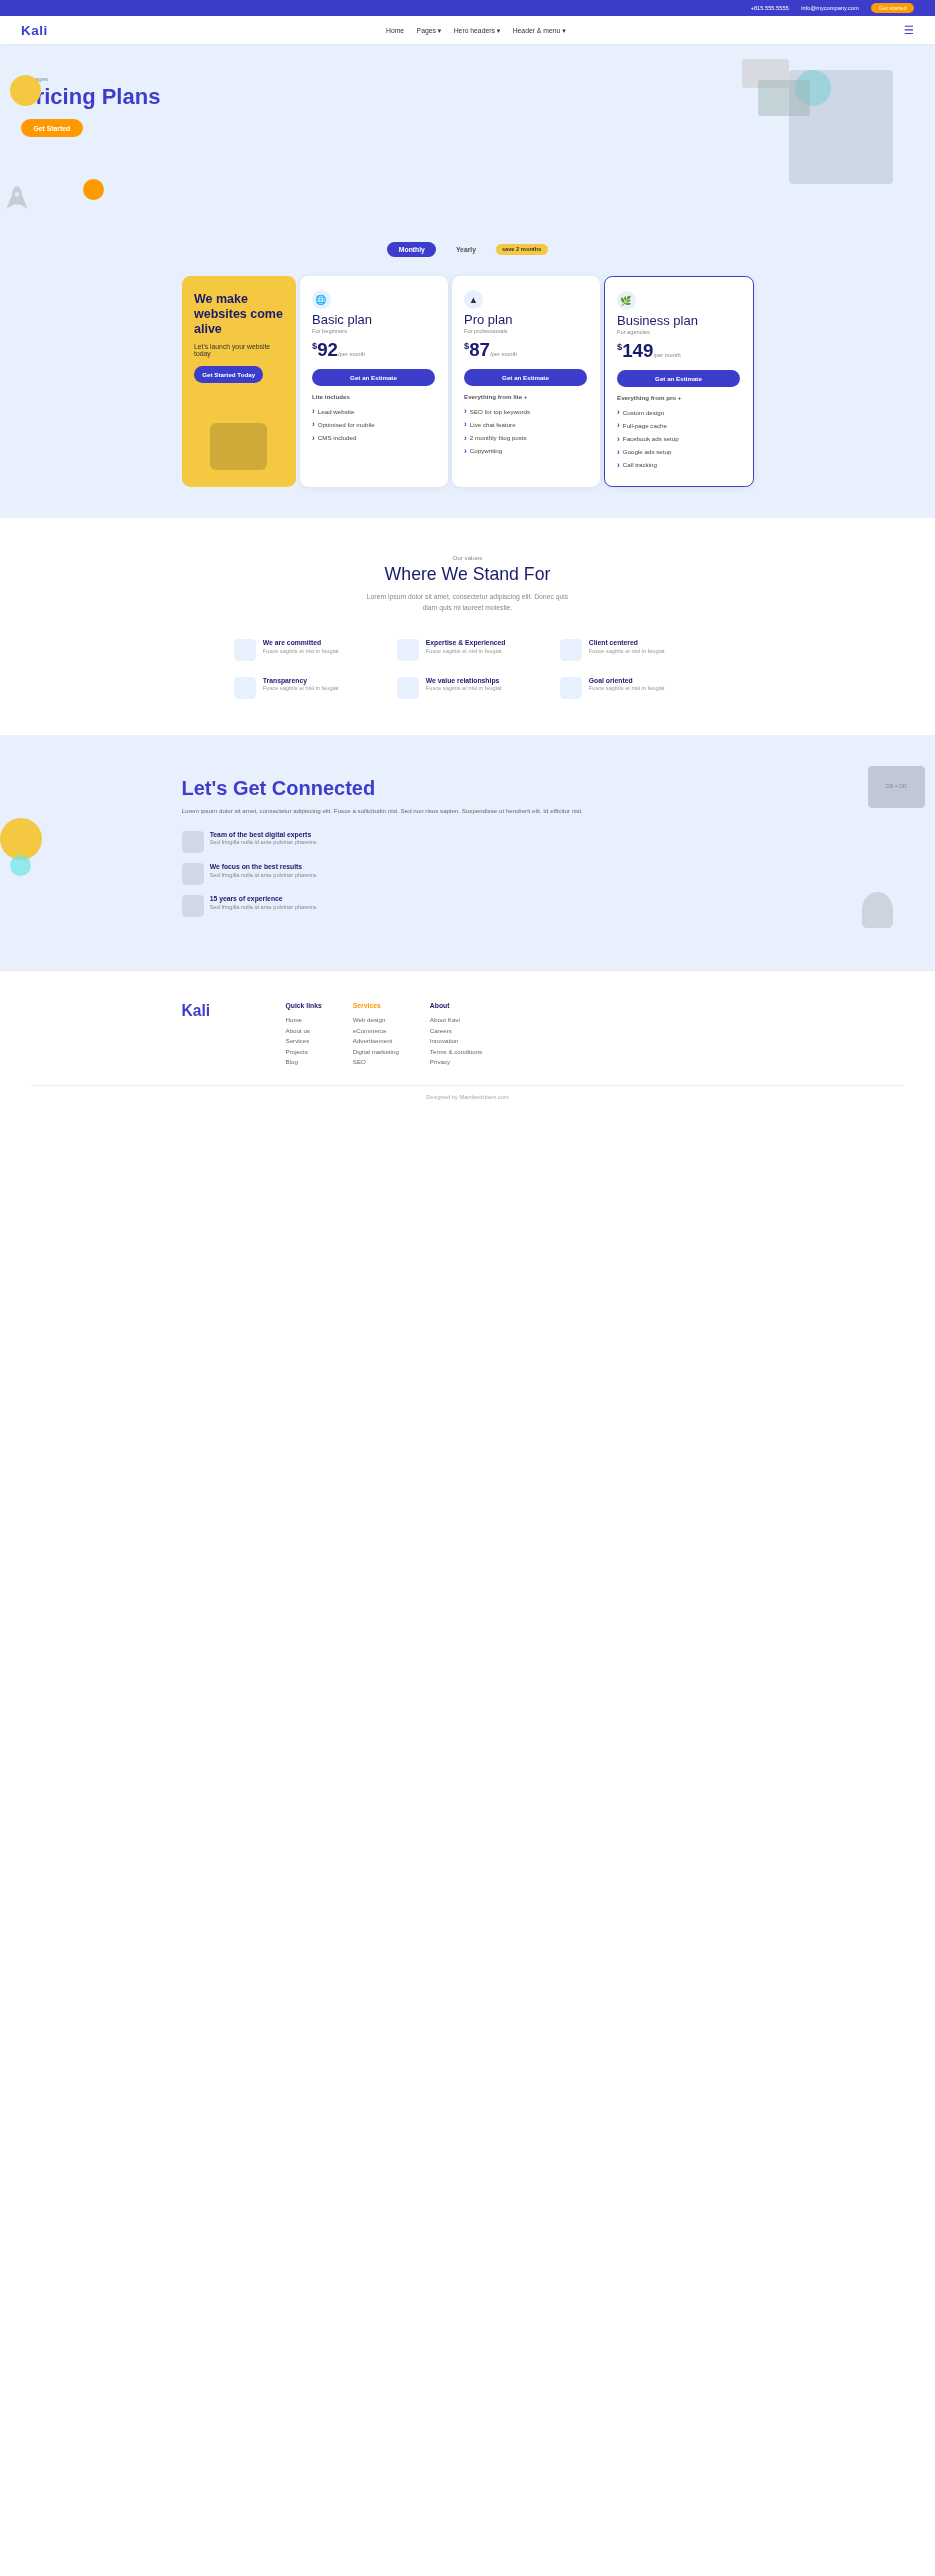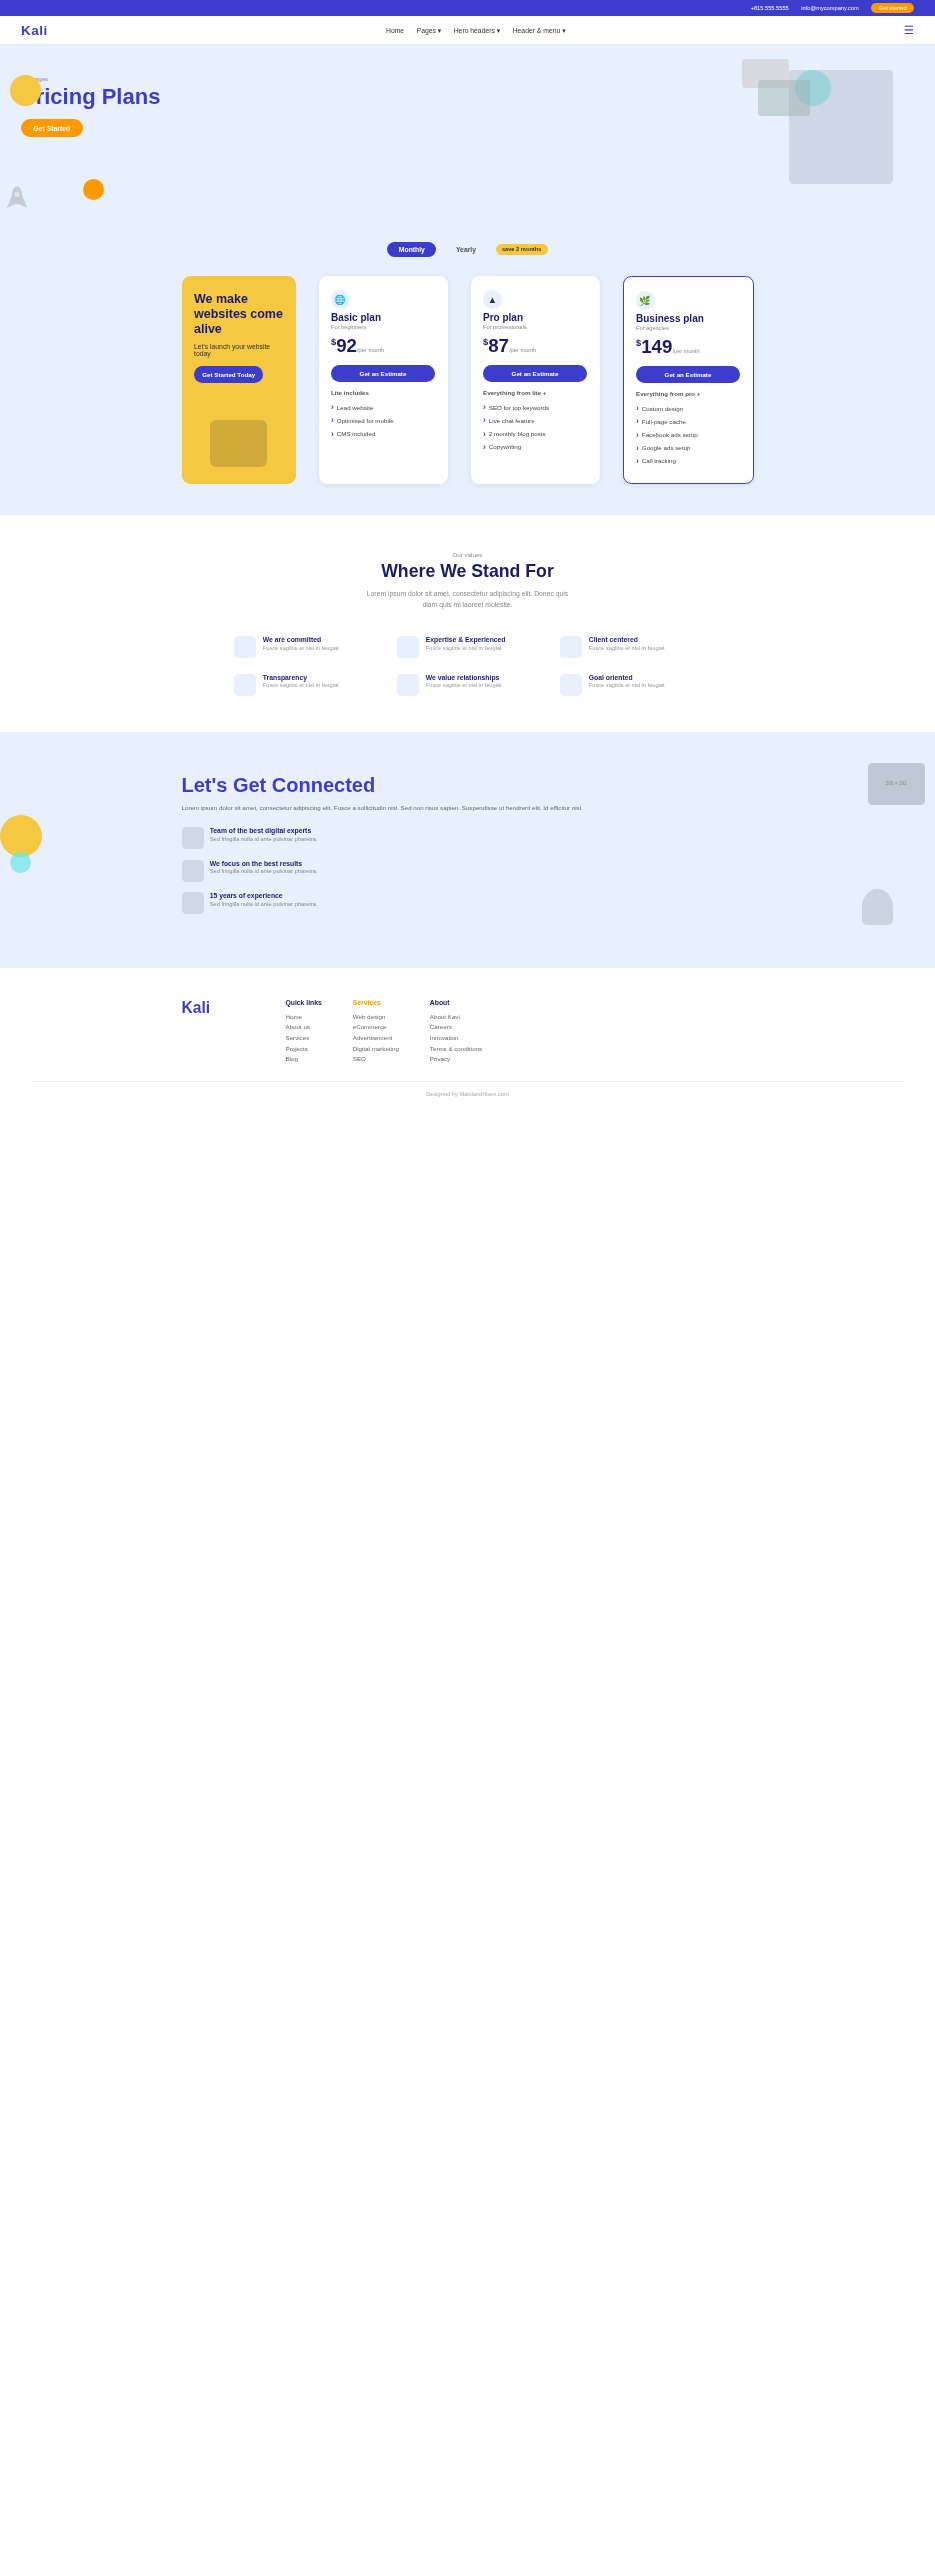--- a/index.html
+++ b/index.html
@@ -137,21 +137,21 @@
       border-radius: 10.4px;
       padding: 2.1px 6.2px;
       font-size: 5.7px;
       font-weight: 700;
       color: #333;
     }
 
     
     .pricing-cards {
       display: flex;
-      gap: 23px;
+      gap: 4px;
       justify-content: center;
       align-items: stretch;
       max-width: 572px;
       margin: 0 auto;
     }
 
     
     .promo-card {
       background: #f5c842;
       border-radius: 8.3px;
@@ -208,22 +208,22 @@
       border: 1px solid #3d3dcc;
     }
     .plan-icon {
       width: 18.7px; height: 18.7px; border-radius: 50%;
       background: #e8f0fe;
       display: flex; align-items: center; justify-content: center;
       margin-bottom: 3.1px;
       font-size: 9.4px;
     }
     .plan-name {
-      font-size: 10px;
-      font-weight: 700;
+      font-size: 13px;
+      font-weight: 400;
       color: #1a1a6e;
       margin-bottom: 1px;
     }
     .plan-subtitle {
       font-size: 5.7px;
       color: #888;
       margin-bottom: 5.2px;
     }
     .plan-price {
       font-size: 18.7px;
@@ -272,21 +272,21 @@
       background: #fff;
       text-align: center;
     }
     .section-label {
       font-size: 6.2px;
       color: #888;
       margin-bottom: 3.1px;
     }
     .section-title {
       font-size: 17.7px;
-      font-weight: 700;
+      font-weight: 400;
       color: #1a1a6e;
       margin-bottom: 7.3px;
     }
     .section-desc {
       font-size: 6.8px;
       color: #888;
       max-width: 208px;
       margin: 0 auto 25px;
       line-height: 1.6;
     }

